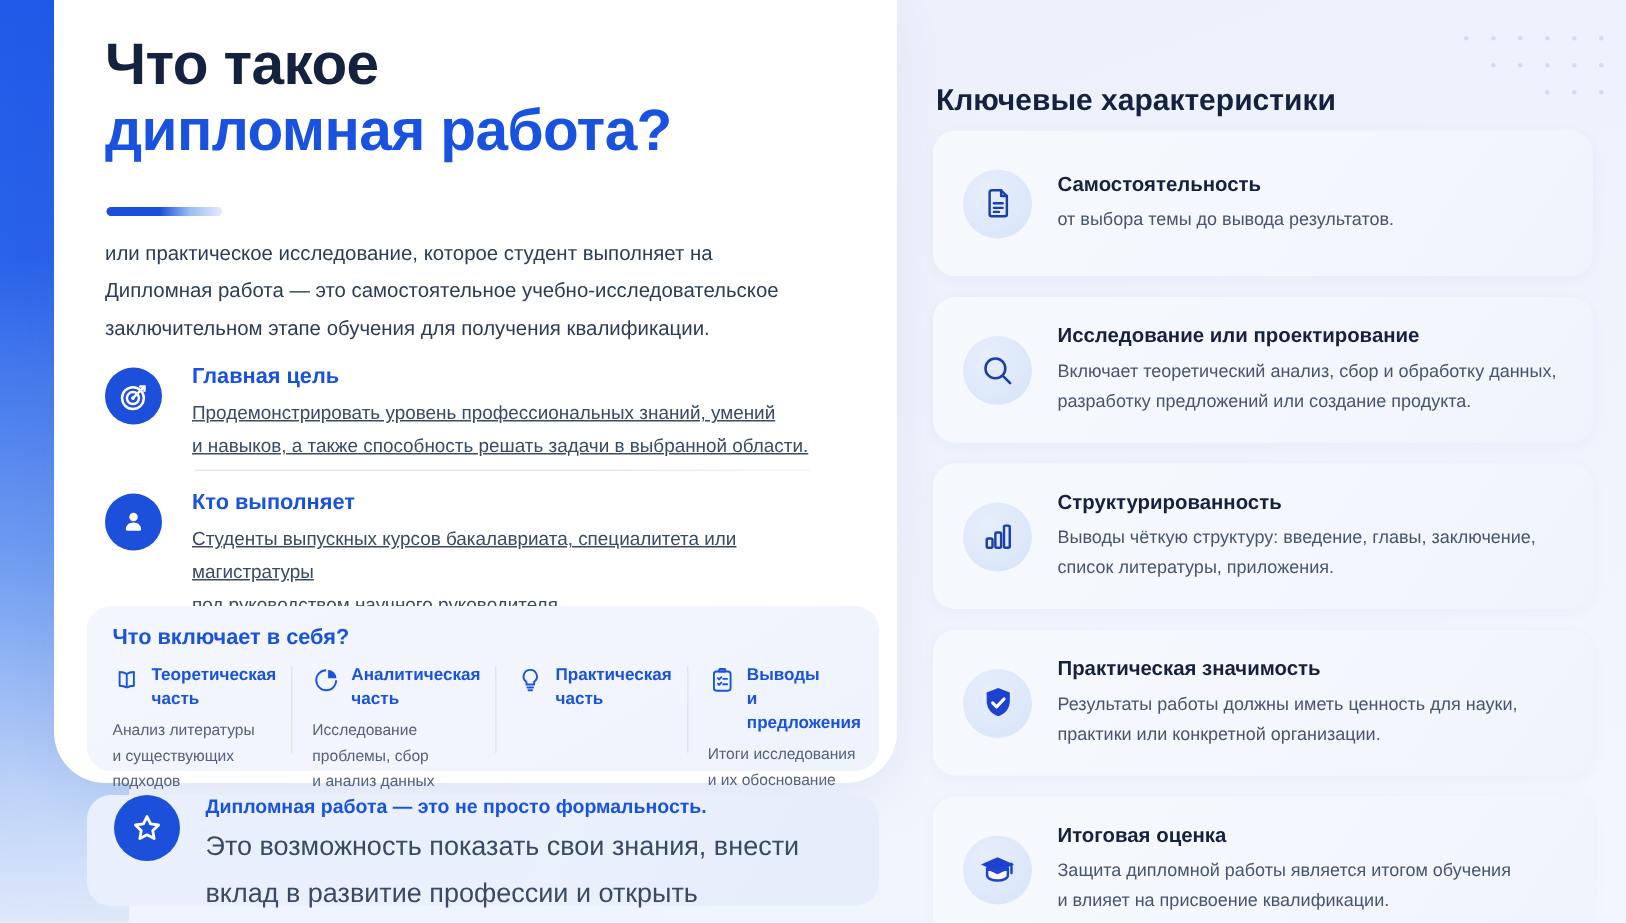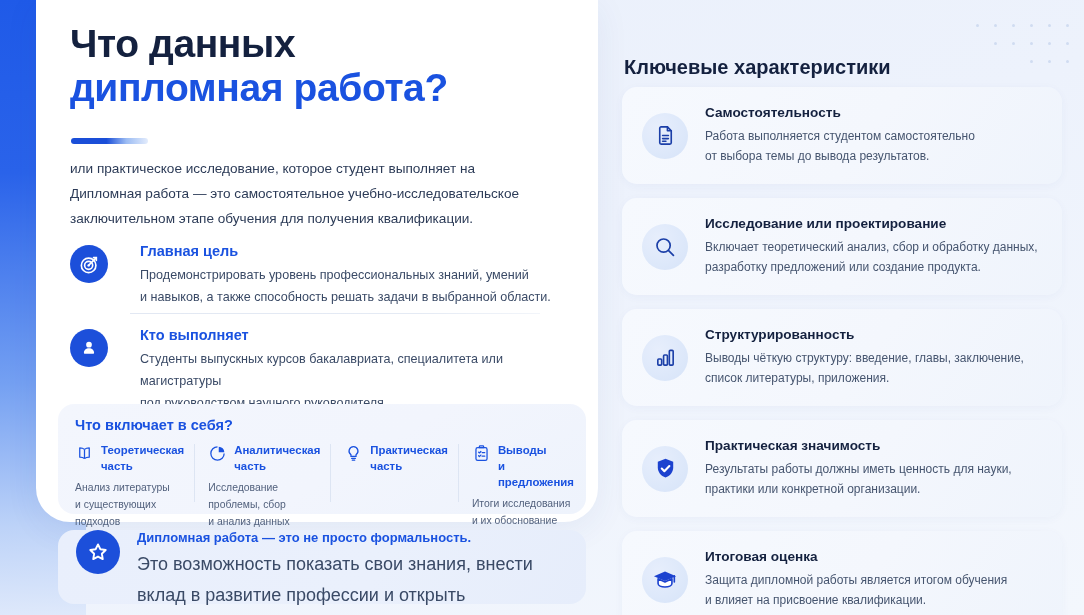--- a/index.html
+++ b/index.html
@@ -100,21 +100,21 @@
     line-height: 1.85;
     color: #2c3b57;
   }
 
   
   .feature {
     position: absolute;
     left: 70px;
     width: 500px;
     display: flex;
-    gap: 32px;
+    gap: 20px;
   }
   .feature.f1 { top: 243px; }
   .feature.f2 { top: 327px; }
 
   .circ-icon {
     flex: 0 0 auto;
     width: 38px; height: 38px;
     border-radius: 50%;
     background: #1c4fda;
     display: flex;
@@ -126,20 +126,21 @@
   .feature .ttl {
     font-size: 14.5px;
     font-weight: bold;
     color: #1a52e0;
     margin-bottom: 5px;
   }
   .feature .dsc {
     font-size: 12.6px;
     line-height: 1.75;
     color: #3a4a66;
+    text-decoration: underline;
   }
   .divider {
     position: absolute;
     left: 130px; top: 313px;
     width: 410px; height: 1px;
     background: linear-gradient(90deg, #e2e8f3 0%, #e4eaf4 70%, #f2f5fa 100%);
   }
 
   
   .includes {
@@ -281,21 +282,21 @@
       <i style="left: 72px; top: 28px;"></i>
       <i style="left: 90px; top: 28px;"></i>
       <i style="left: 54px; top: 46px;"></i>
       <i style="left: 72px; top: 46px;"></i>
       <i style="left: 90px; top: 46px;"></i>
     </div>
 
   <div class="white-panel"></div>
 
   <div class="heading">
-    <div class="l1">Что данных</div>
+    <div class="l1">Что такое</div>
     <div class="l2">дипломная работа?</div>
   </div>
   <div class="accent-bar"></div>
 
   <div class="intro">
     <div>или практическое исследование, которое студент выполняет на</div>
     <div>Дипломная работа — это самостоятельное учебно-исследовательское</div>
     <div>заключительном этапе обучения для получения квалификации.</div>
   </div>
 
@@ -448,21 +449,20 @@
           <path d="M14 3H7.4A1.4 1.4 0 0 0 6 4.4v15.2A1.4 1.4 0 0 0 7.4 21h9.2a1.4 1.4 0 0 0 1.4-1.4V7z"></path>
           <path d="M14 3v4h4"></path>
           <path d="M9 12h6"></path>
           <path d="M9 15.2h6"></path>
           <path d="M9 18h3.4"></path>
         </svg>
       </div>
       <div class="txt">
         <div class="ttl">Самостоятельность</div>
         <div class="dsc">
-          <span class="nowrap-line">Работа выполняется студентом самостоятельно</span>
           <span class="nowrap-line">от выбора темы до вывода результатов.</span>
         </div>
       </div>
     </div>
 
     <div class="card">
       <div class="card-ic">
         <svg width="24" height="24" viewBox="0 0 24 24" fill="none" stroke="#1b3fa8" stroke-width="1.7" stroke-linecap="round">
           <circle cx="10.6" cy="10.6" r="6.6"></circle>
           <path d="M15.4 15.4L20.4 20.4"></path>

